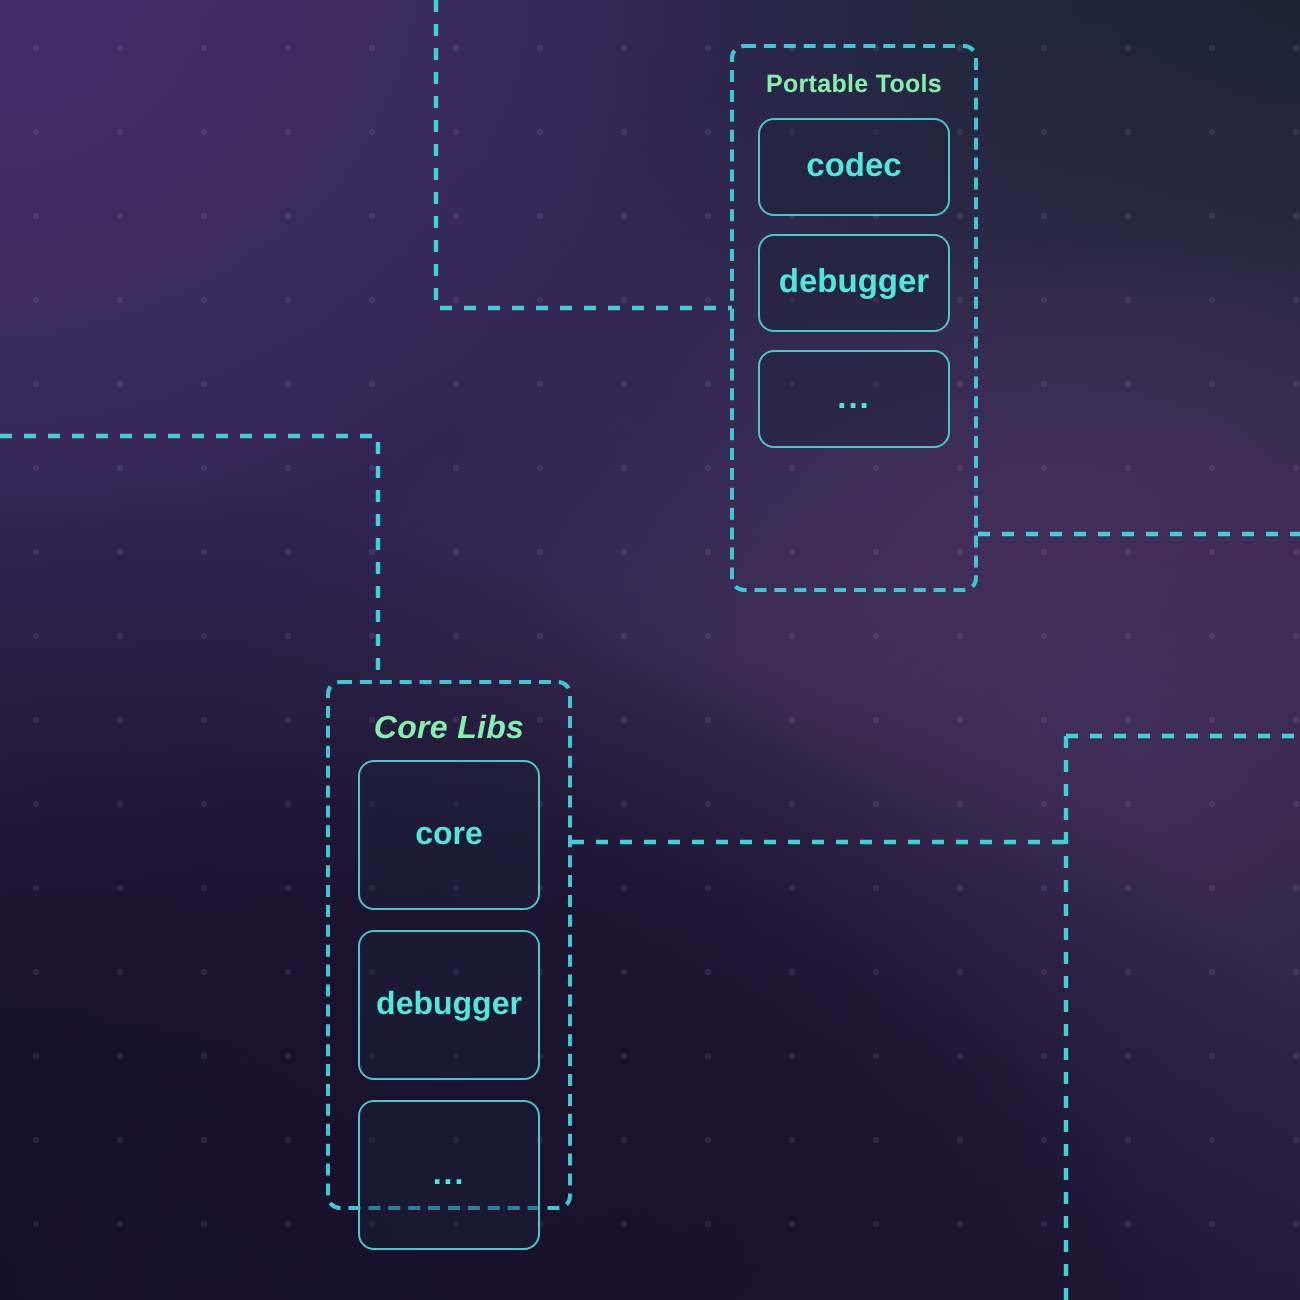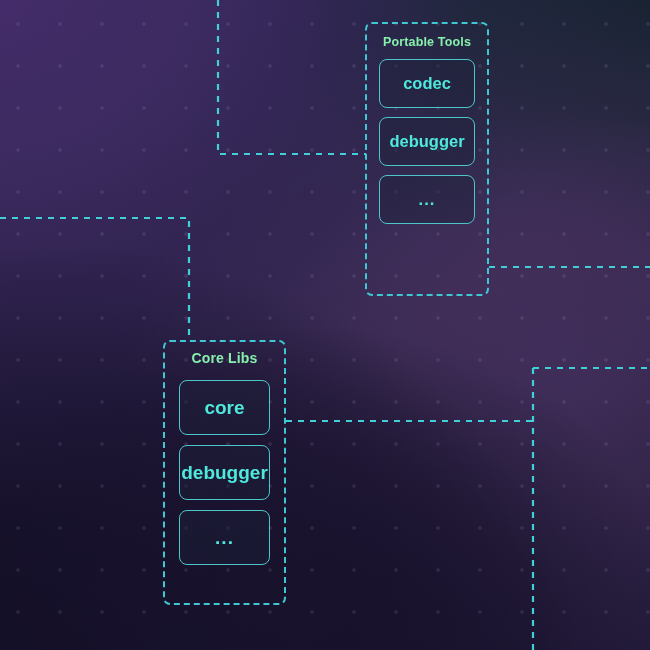--- a/index.html
+++ b/index.html
@@ -96,23 +96,23 @@
   .node.dots{color:#4ee8dd;letter-spacing:1px;}
 
   
   #grp-portable{ left:365px; top:22px; width:124px; height:274px; }
   #grp-portable .group-label{ top:11px; font-size:12.5px; }
   #grp-portable .nodes{ top:35px; gap:9px; padding:0 12px; }
   #grp-portable .node{ width:100%; height:49px; font-size:16.5px; }
 
   
   #grp-core{ left:163px; top:340px; width:123px; height:265px; }
-  #grp-core .group-label{ top:8px; font-size:14px; }
+  #grp-core .group-label{ top:14px; font-size:16px;font-style:italic; }
   #grp-core .nodes{ top:38px; gap:10px; padding:0 14px; }
-  #grp-core .node{ width:100%; height:55px; font-size:19px; }
+  #grp-core .node{ width:100%; height:75px; font-size:16px; }
 </style>
 </head>
 <body>
 
 <div id="stage">
 
   <div class="bg-base"></div>
   <div class="bg-g1"></div>
   <div class="bg-g2"></div>
   <div class="bg-g3"></div>

